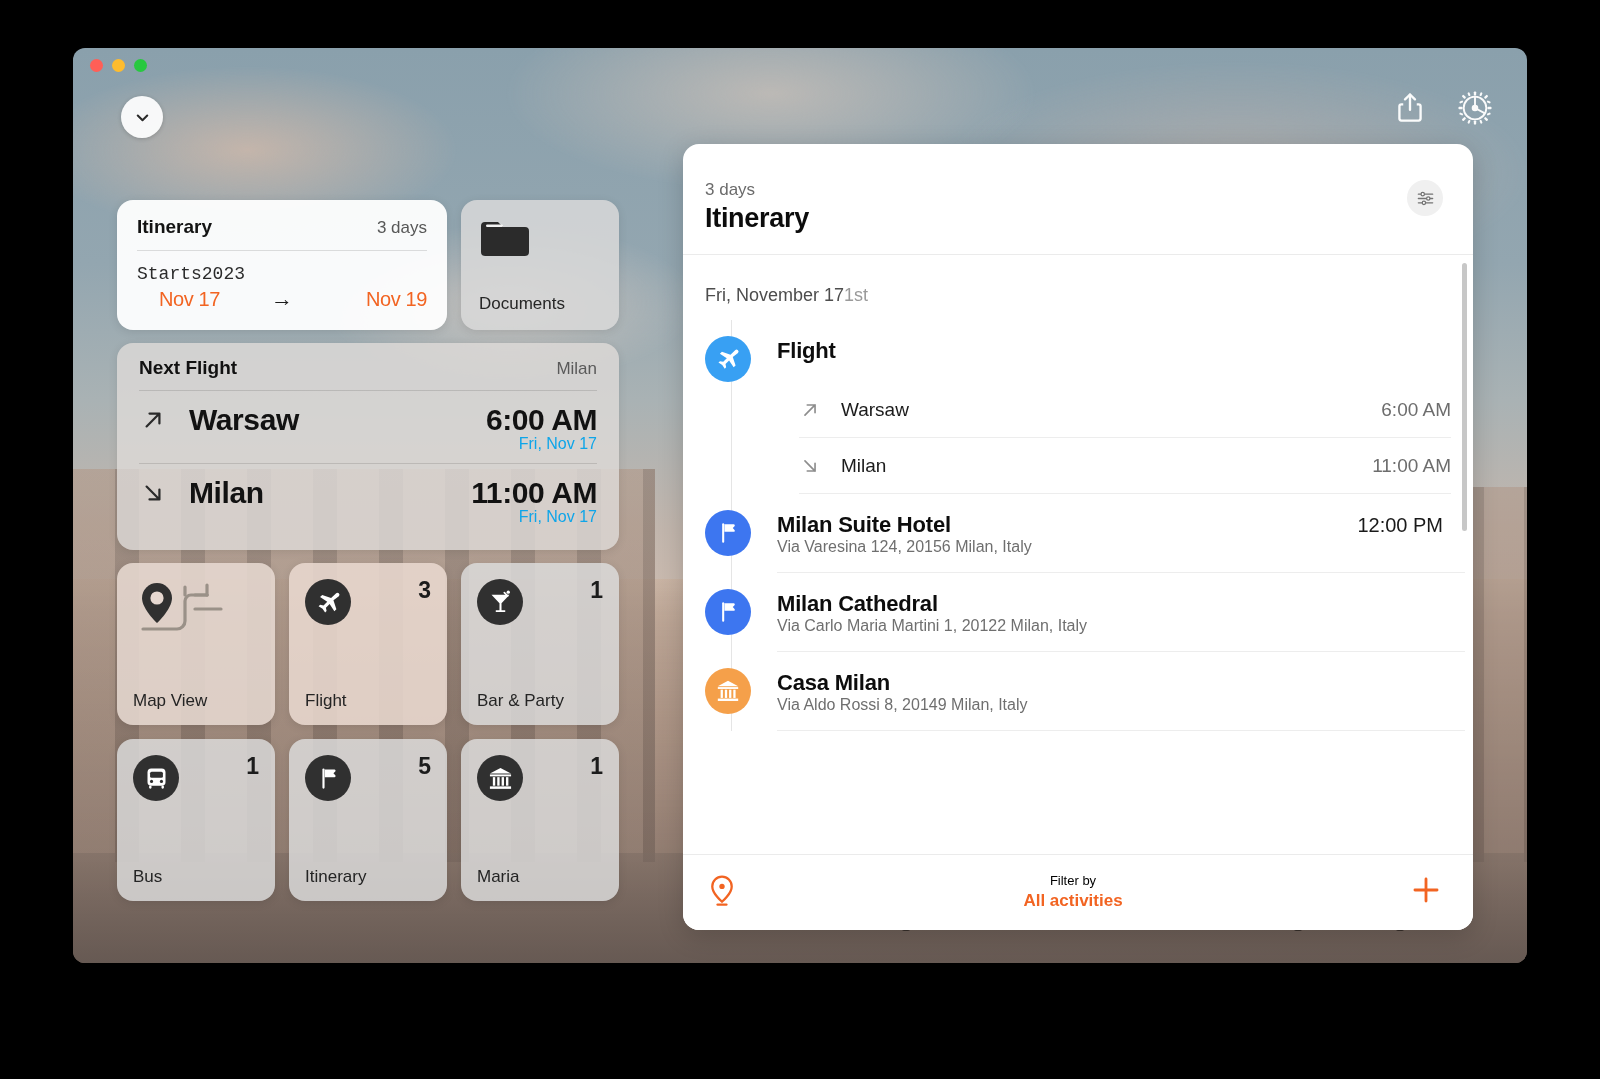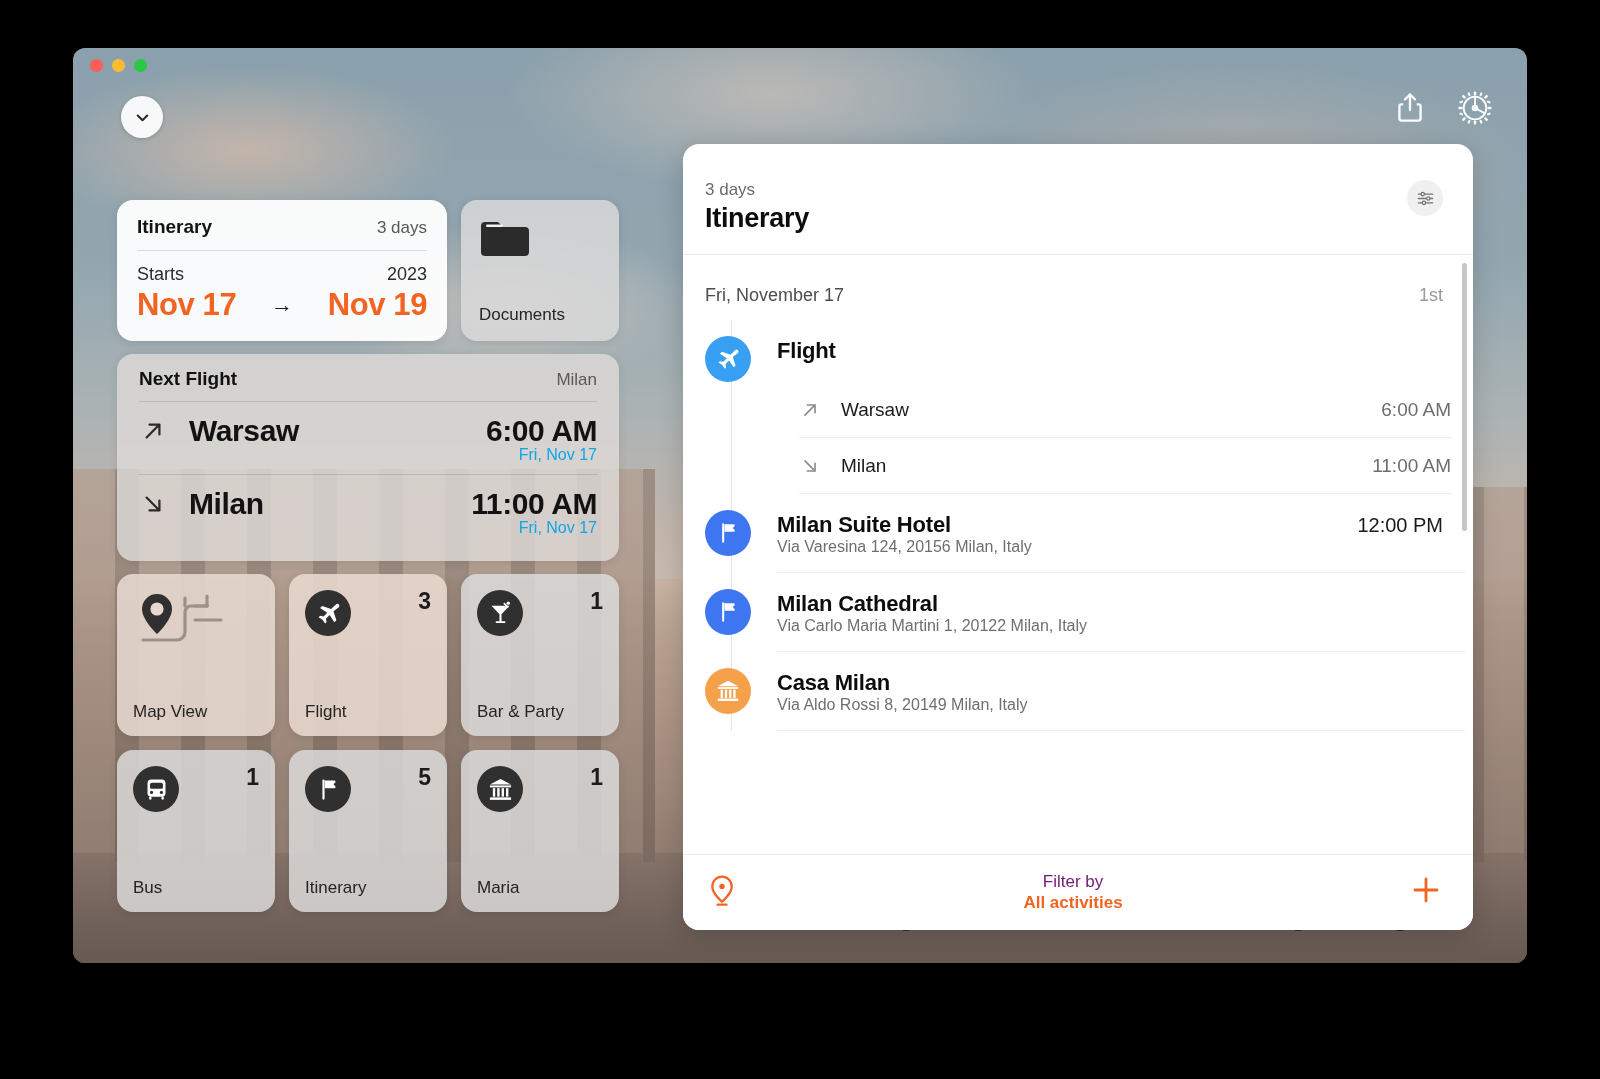--- a/index.html
+++ b/index.html
@@ -147,25 +147,25 @@
     width: 330px;
     background: rgba(255,255,255,.94);
     border-radius: 16px;
     padding: 16px 20px 18px 20px;
     box-shadow: 0 2px 10px rgba(0,0,0,.10);
   }
   .ci-head { display: flex; justify-content: space-between; align-items: baseline; padding-bottom: 12px; }
   .ci-title { font-size: 19px; font-weight: 700; color: #131313; }
   .ci-days { font-size: 17px; color: #575757; }
   .ci-divider { height: 1px; background: rgba(0,0,0,.12); }
-  .ci-sub { display: flex; justify-content: space-between; align-items: baseline; padding-top: 13px; }
+  .ci-sub { display: flex; justify-content: flex-start; align-items: baseline; padding-top: 13px; font-family: Liberation Mono, monospace; }
   .ci-starts { font-size: 18px; color: #2b2b2b; }
   .ci-year { font-size: 18px; color: #2b2b2b; }
   .ci-dates { display: flex; align-items: center; justify-content: space-between; margin-top: 2px; }
-  .ci-date { font-size: 31px; font-weight: 700; color: #f26422; letter-spacing: -.4px; }
+  .ci-date { font-size: 20px; font-weight: 400; color: #f26422; letter-spacing: -.4px; margin-left: 22px; }
   .ci-arrow { font-size: 22px; color: #1b1b1b; font-weight: 700; }
 
   .card-docs {
     width: 158px;
     background: rgba(216,216,216,.86);
     border-radius: 16px;
     padding: 18px 18px 16px 18px;
     display: flex; flex-direction: column; justify-content: space-between;
     box-shadow: 0 2px 10px rgba(0,0,0,.10);
   }
@@ -231,23 +231,22 @@
   .ph-title { font-size: 27px; font-weight: 700; color: #0c0c0c; margin-top: 3px; letter-spacing: -.3px; }
   .ph-filter-btn {
     width: 36px; height: 36px; border-radius: 50%;
     background: #f0f0f0;
     display: flex; align-items: center; justify-content: center;
     cursor: pointer;
   }
 
   .panel-body { flex: 1; position: relative; overflow: hidden; }
   .day-head {
-    display: flex; justify-content: space-between; align-items: baseline;
+    display: flex; justify-content: flex-start; align-items: baseline;
     padding: 30px 30px 14px 22px;
-    gap: 37px;
   }
   .day-date { font-size: 18px; color: #4d4d4d; }
   .day-ord  { font-size: 18px; color: #9a9a9a; }
 
   .timeline { position: relative; padding-left: 22px; }
   .timeline:before {
     content: ""; position: absolute;
     left: 48px; top: 0; bottom: 0; width: 1px;
     background: rgba(0,0,0,.10);
   }
@@ -290,21 +289,21 @@
     z-index: 5;
   }
 
   .panel-foot {
     height: 76px; border-top: 1px solid rgba(0,0,0,.08);
     display: flex; align-items: center; justify-content: space-between;
     padding: 0 30px 0 24px;
     background: #fff;
   }
   .pf-center { text-align: center; flex: 1; }
-  .pf-label { font-size: 17px; color: #701a75; line-height: 1.25; }
+  .pf-label { font-size: 13px; color: #000000; line-height: 1.25; }
   .pf-value { font-size: 17px; font-weight: 700; color: #f26422; line-height: 1.3; }
   .pf-plus { font-size: 36px; color: #f26422; font-weight: 300; line-height: 1; cursor: pointer; }
   .pf-pin { cursor: pointer; }
 </style>
 </head>
 <body>
 
 <div id="desktop">
   <div id="window">
 

